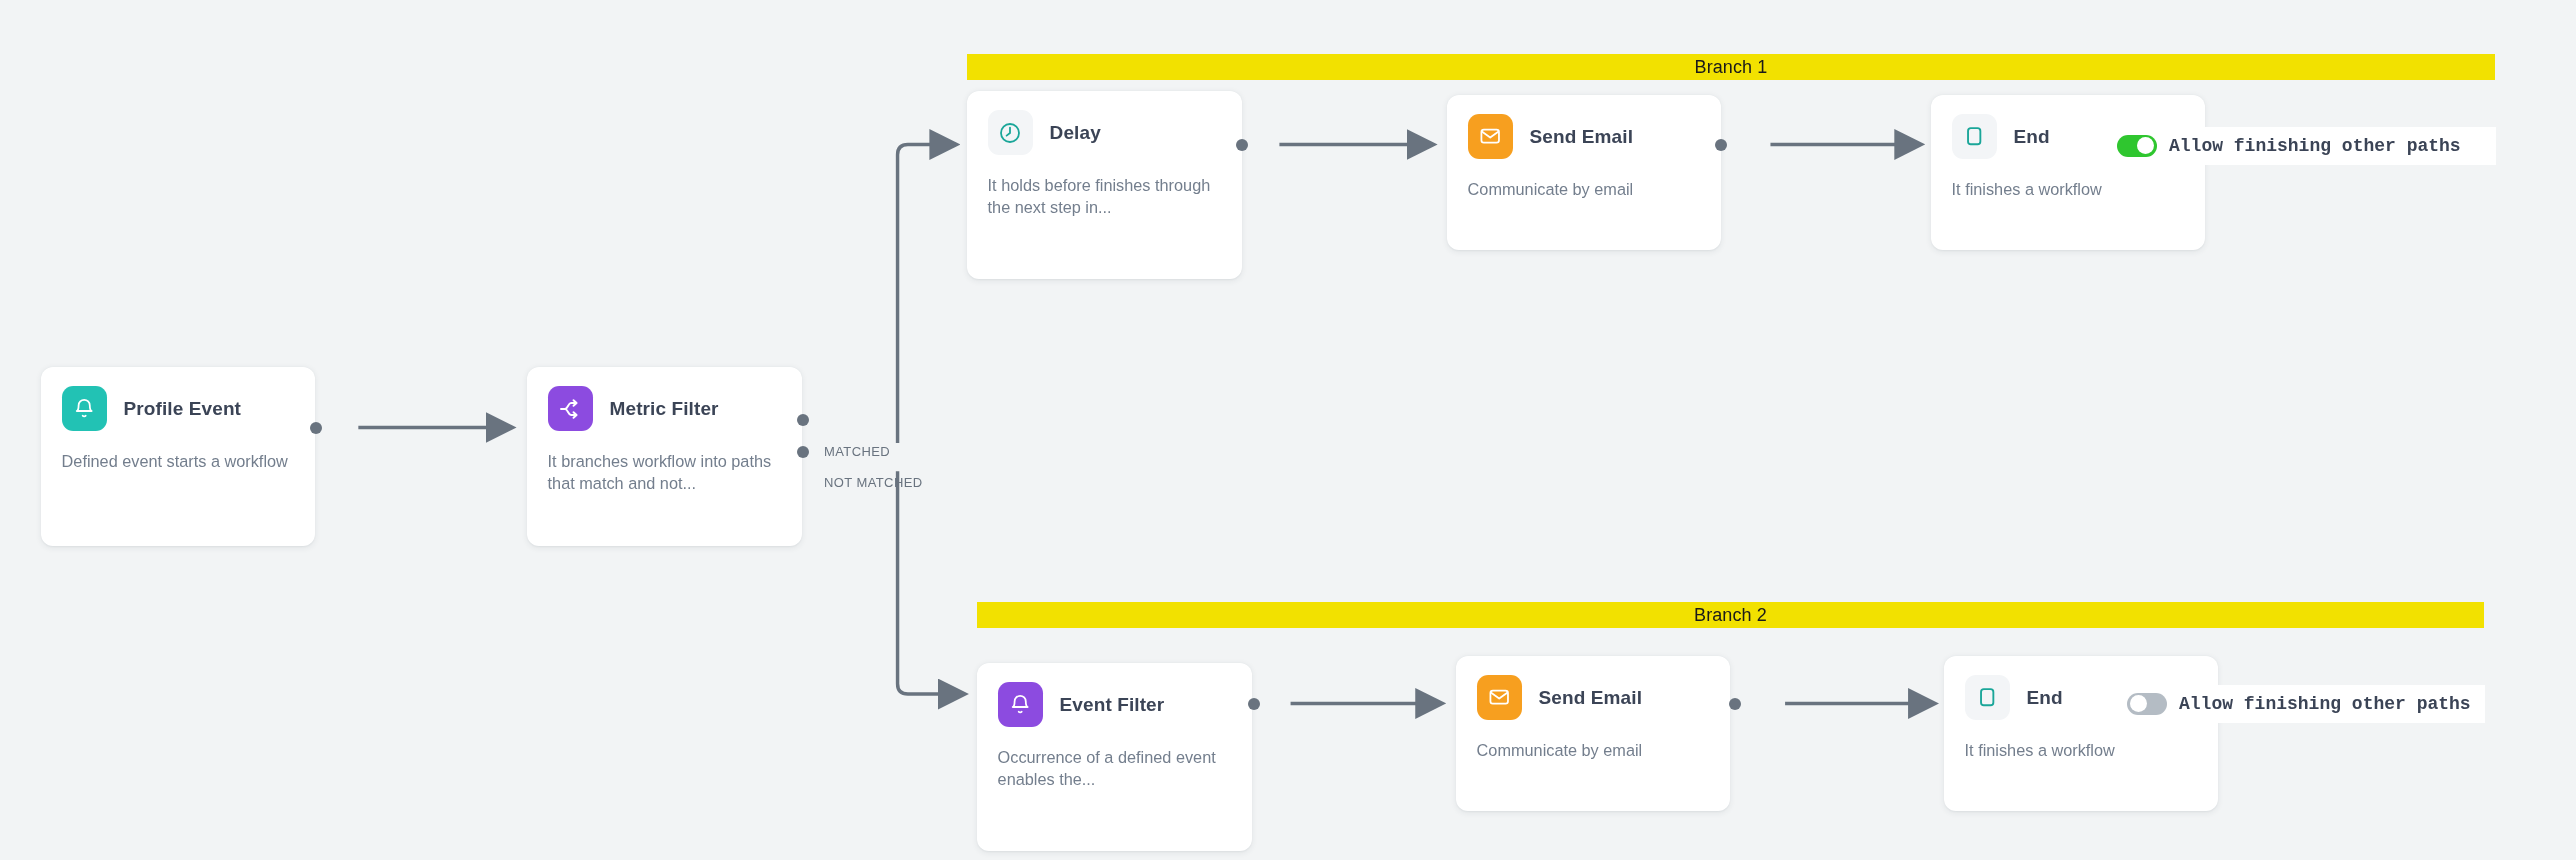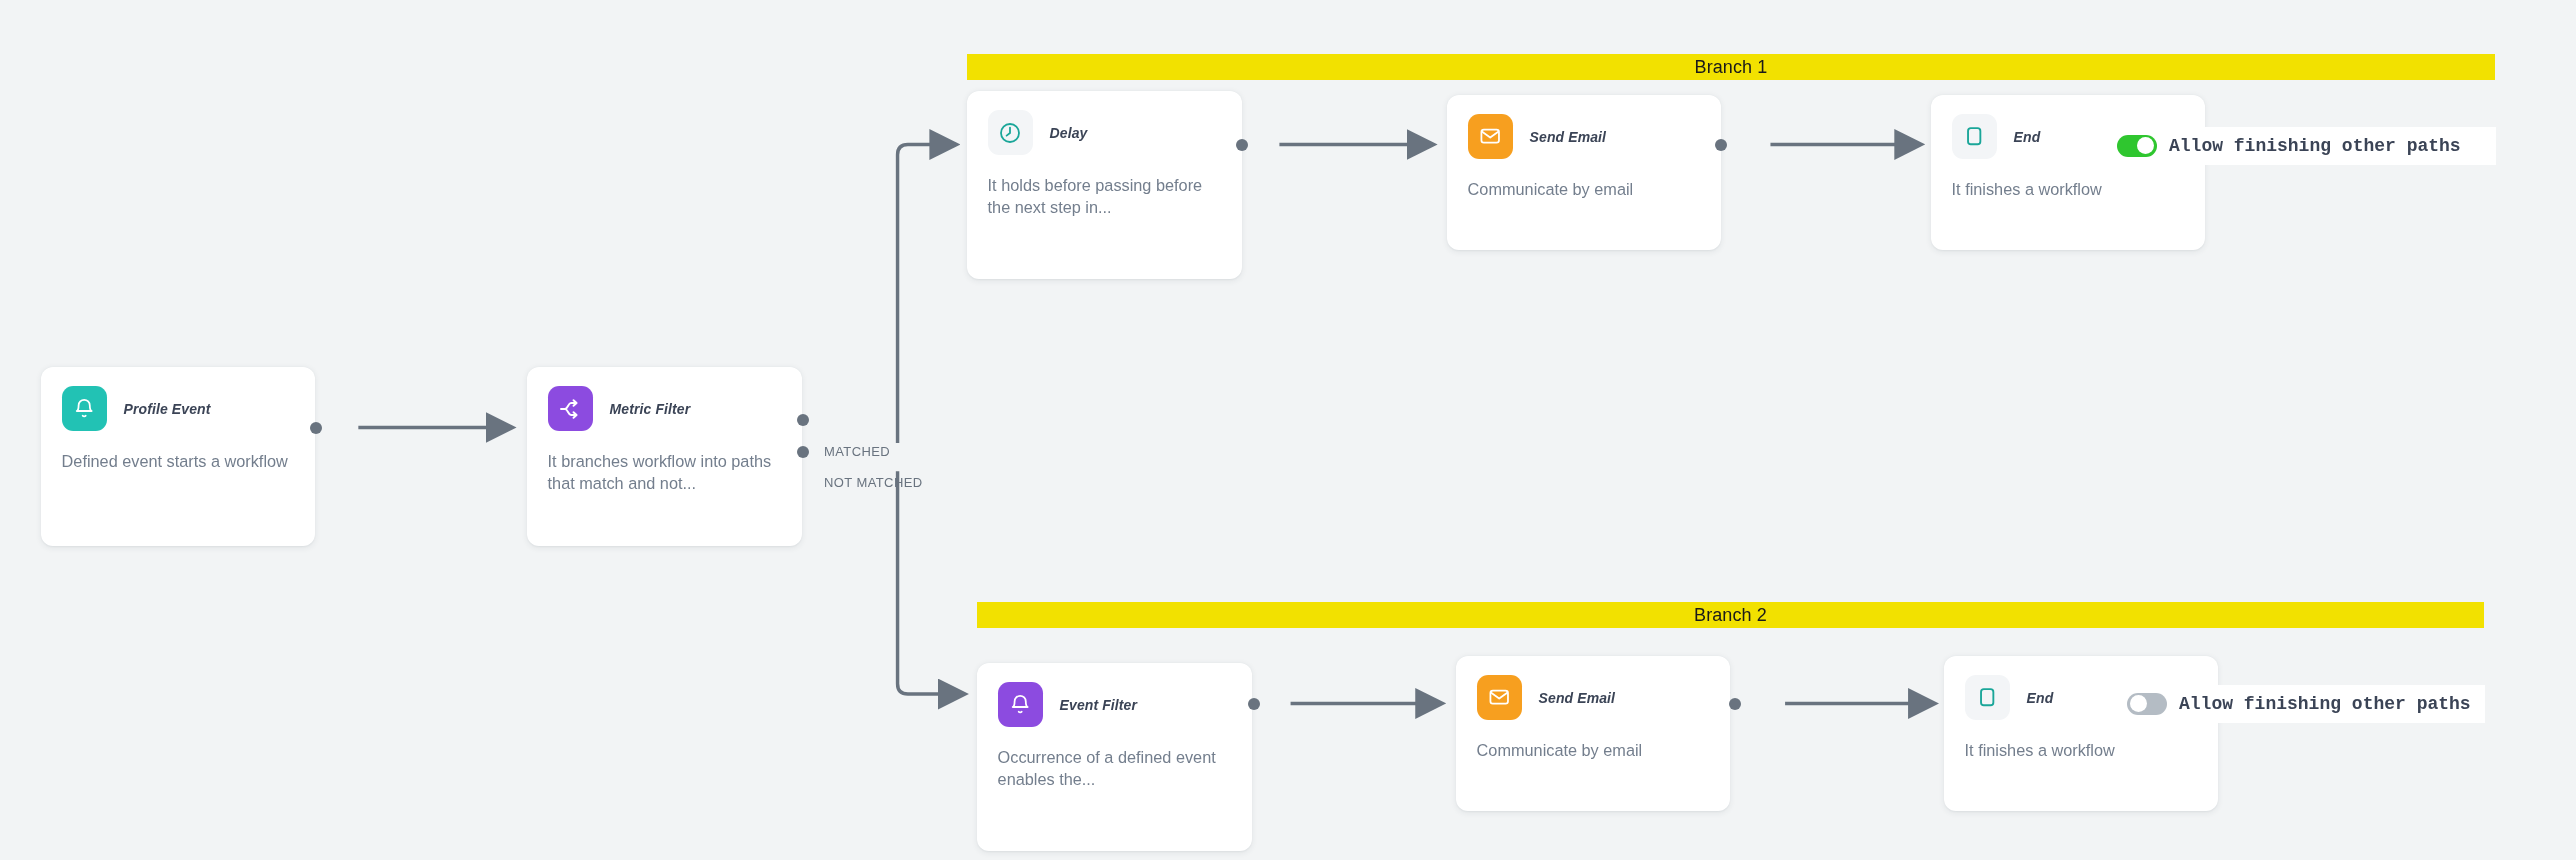--- a/index.html
+++ b/index.html
@@ -65,26 +65,25 @@
     display: flex;
     align-items: center;
     justify-content: center;
     flex: none;
   }
   .node-icon.teal   { background: #22c2b4; }
   .node-icon.purple { background: #8c4be0; }
   .node-icon.orange { background: #f79f1f; }
   .node-icon.plain  { background: #f3f5f7; }
   .node-title {
-    font-size: 14px;
+    font-size: 19px;
     font-weight: bold;
     color: #3b4456;
     white-space: nowrap;
     letter-spacing: 0.1px;
-    font-style: italic;
   }
   .node-desc {
     margin-top: 19px;
     font-size: 16.3px;
     line-height: 1.36;
     color: #737e8d;
   }
 
   
   .port {
@@ -213,21 +212,21 @@
   <div class="node" style="left:967px; top:91px; width:275px; height:188px;">
     <div class="node-head">
       <div class="node-icon plain">
         <svg width="24" height="24" viewBox="0 0 24 24" fill="none" stroke="#1aa699" stroke-width="1.8" stroke-linecap="round" stroke-linejoin="round">
           <circle cx="12" cy="12" r="9"></circle>
           <polyline points="12,6.6 12,12 8.6,14.6"></polyline>
         </svg>
       </div>
       <div class="node-title">Delay</div>
     </div>
-    <div class="node-desc">It holds before passing before the next step in...</div>
+    <div class="node-desc">It holds before finishes through the next step in...</div>
   </div>
   <div class="port" style="left:1236px; top:139px;"></div>
 
   <div class="node" style="left:1447px; top:95px; width:274px; height:155px;">
     <div class="node-head">
       <div class="node-icon orange">
         <svg width="22.4" height="22.4" viewBox="0 0 24 24" fill="none" stroke="#ffffff" stroke-width="1.9" stroke-linecap="round" stroke-linejoin="round">
           <rect x="2.6" y="5" width="18.8" height="14" rx="2.6"></rect>
           <path d="M3.4 7.2 L12 13.4 L20.6 7.2"></path>
         </svg>

